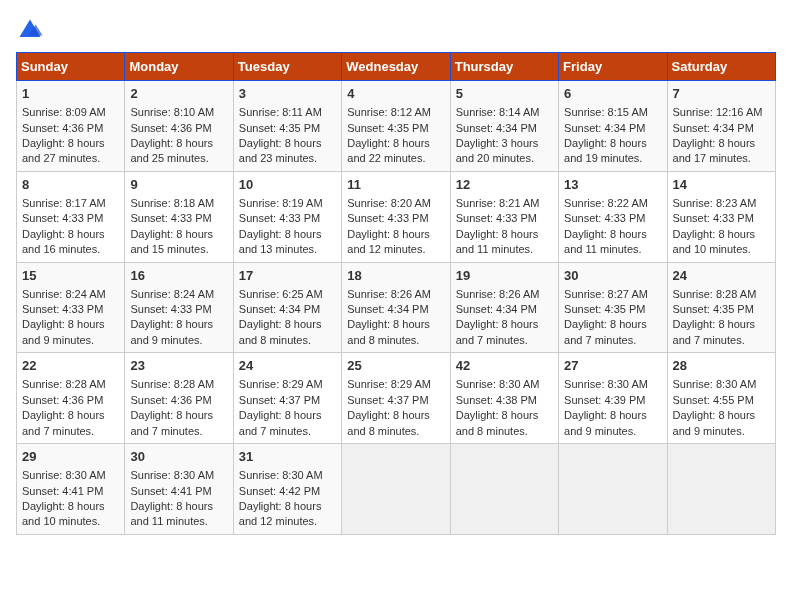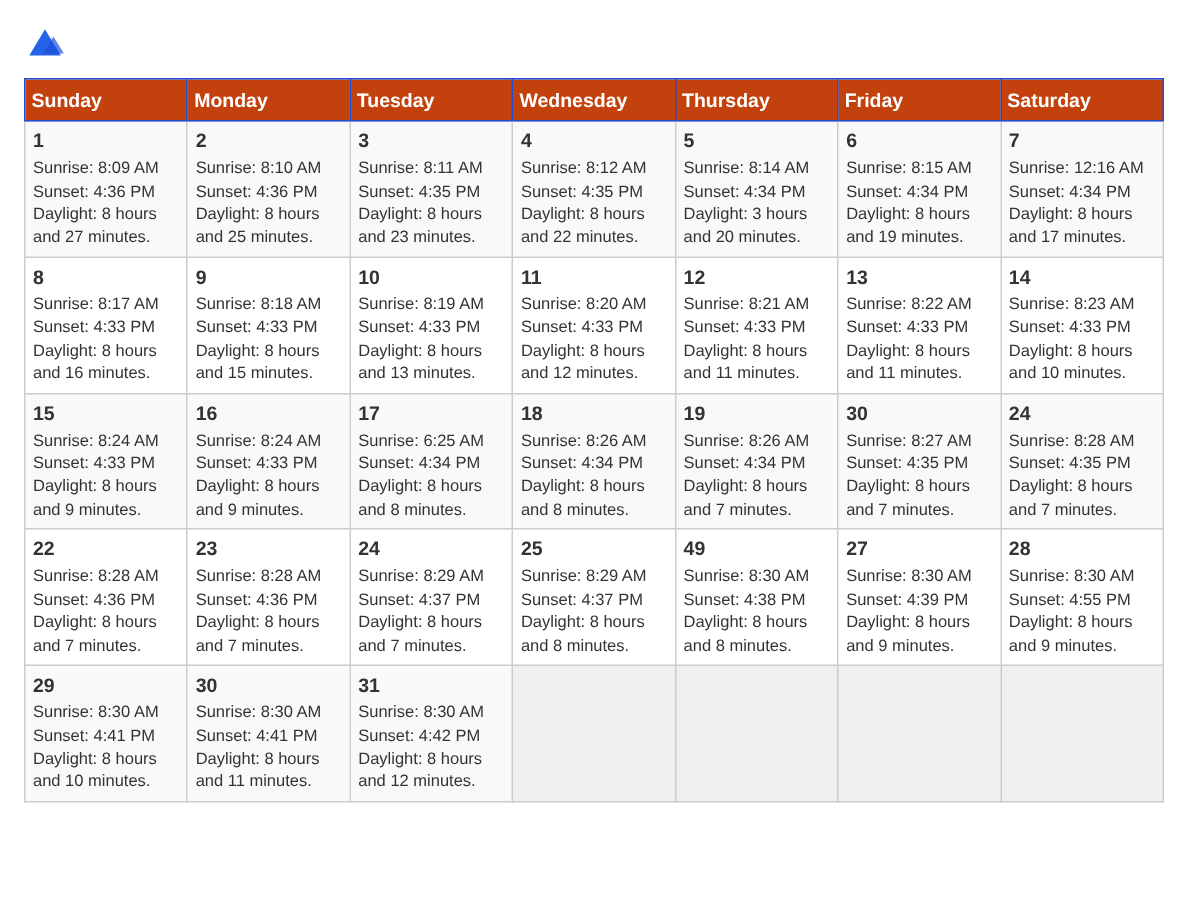--- a/index.html
+++ b/index.html
@@ -267,21 +267,21 @@
         <span>Sunset: 4:37 PM</span><br>
         <span>Daylight: 8 hours and 7 minutes.</span>
       </td>
         <td>
         <span class="day-number">25</span>
         <span>Sunrise: 8:29 AM</span><br>
         <span>Sunset: 4:37 PM</span><br>
         <span>Daylight: 8 hours and 8 minutes.</span>
       </td>
         <td>
-        <span class="day-number">49</span>
+        <span class="day-number">42</span>
         <span>Sunrise: 8:30 AM</span><br>
         <span>Sunset: 4:38 PM</span><br>
         <span>Daylight: 8 hours and 8 minutes.</span>
       </td>
         <td>
         <span class="day-number">27</span>
         <span>Sunrise: 8:30 AM</span><br>
         <span>Sunset: 4:39 PM</span><br>
         <span>Daylight: 8 hours and 9 minutes.</span>
       </td>

